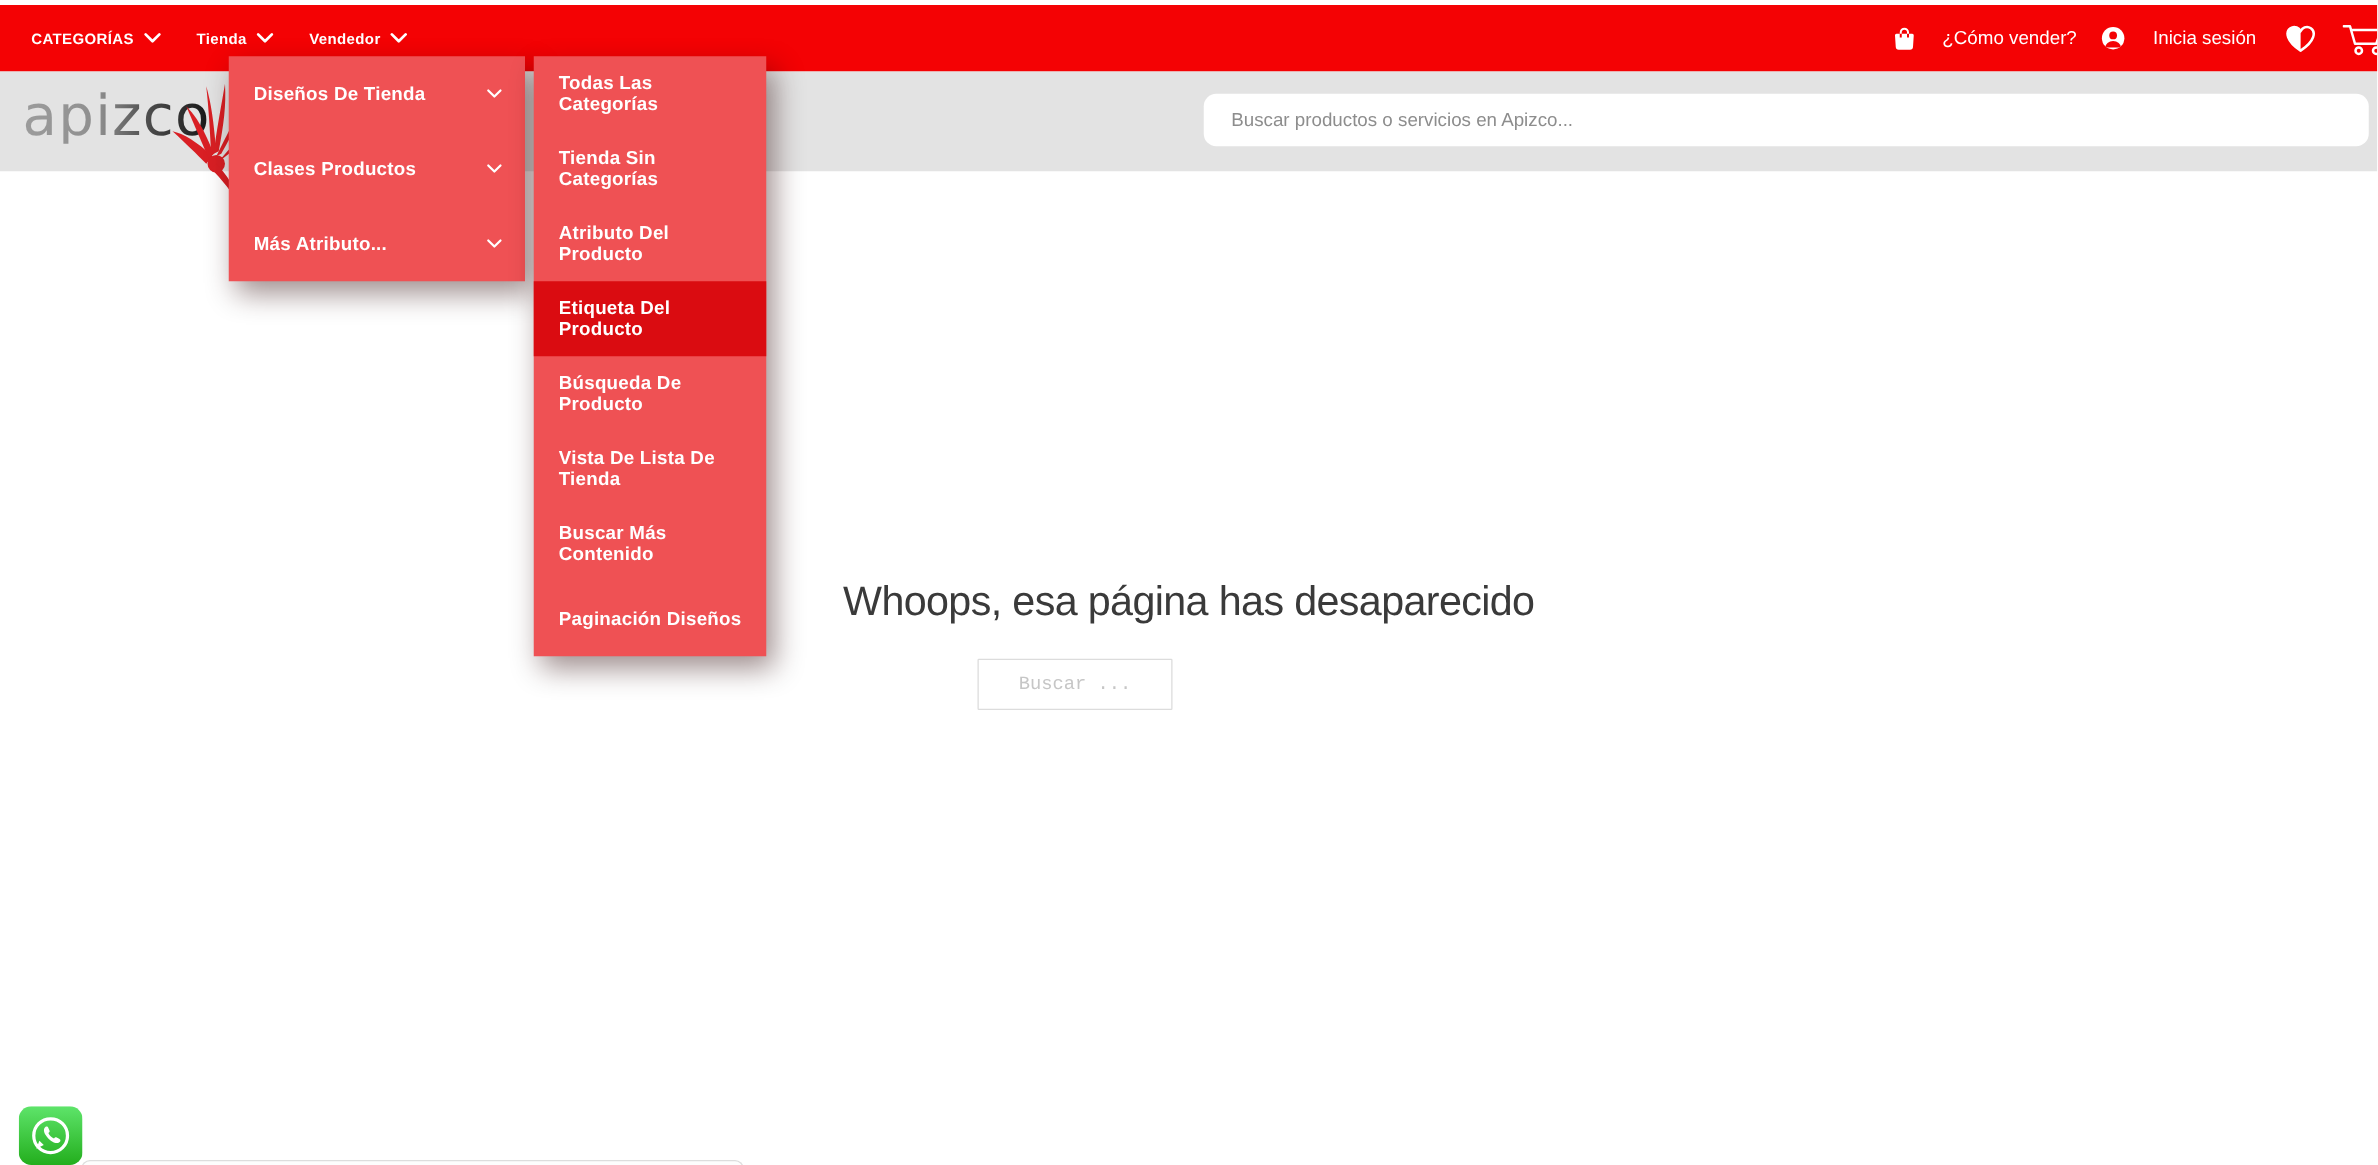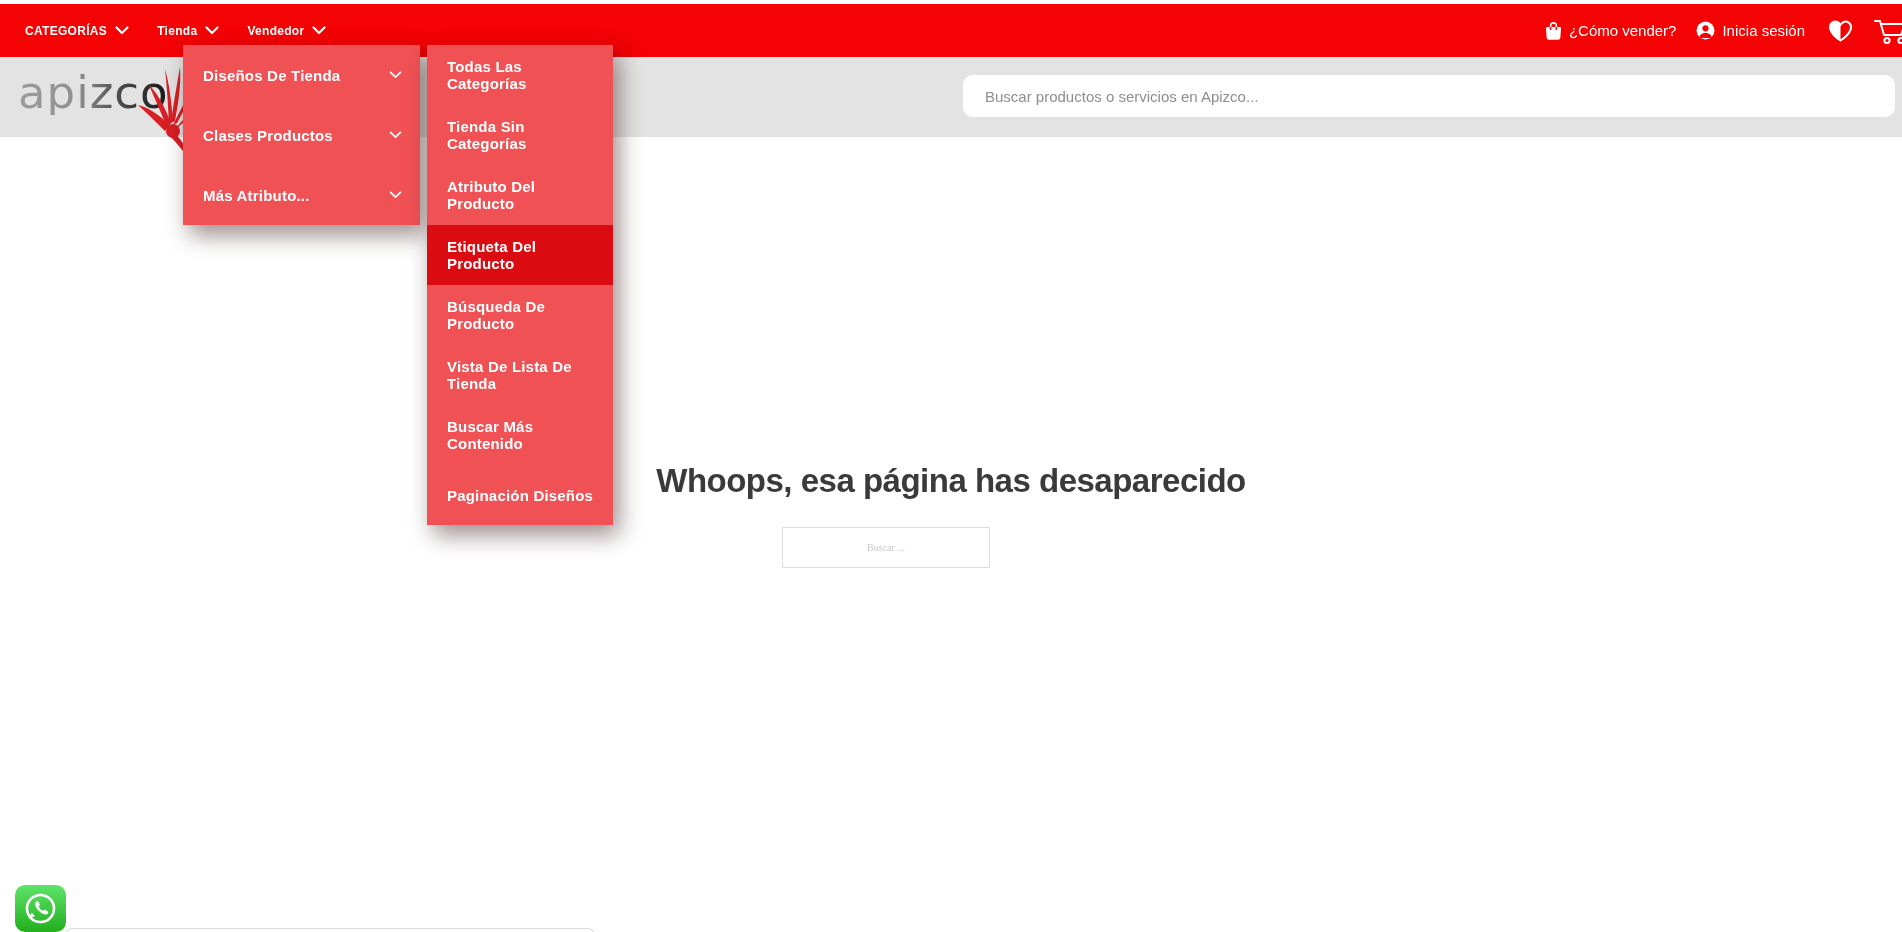--- a/index.html
+++ b/index.html
@@ -9,21 +9,21 @@
 
   
   .topbar { position:absolute; left:0; top:4px; width:100%; height:53px;
             background:#f40204; z-index:30; display:flex; align-items:center; }
   .topbar-left { display:flex; align-items:center; padding-left:25px; }
   .menu-item { display:flex; align-items:center; gap:8px; margin-right:28px;
                color:#fff; font-size:12px; font-weight:bold; letter-spacing:.3px; cursor:pointer; }
   .chev { display:inline-flex; }
   .topbar-right { position:absolute; right:-12px; top:0; height:100%;
                   display:flex; align-items:center; gap:20px; color:#fff; }
-  .tb-link { display:flex; align-items:center; gap:7px; font-size:15px; font-weight:500; cursor:pointer; }
+  .tb-link { display:flex; align-items:center; gap:22px; font-size:15px; font-weight:500; cursor:pointer; }
   .tb-icon { display:inline-flex; cursor:pointer; }
 
   
   .header { position:absolute; left:0; top:57px; width:100%; height:80px;
             background:#e3e3e3; z-index:10; }
   .logo { position:absolute; left:18px; top:13px; font-family:"DejaVu Sans", sans-serif;
           font-size:45px; letter-spacing:1px; line-height:1;
           background:linear-gradient(90deg,#9c9c9c 0%, #8f8f8f 40%, #4a4a4a 68%, #161616 100%);
           -webkit-background-clip:text; background-clip:text; color:transparent; cursor:pointer; }
   .splash { position:absolute; left:137px; top:-2px; z-index:2; }
@@ -37,24 +37,24 @@
            box-shadow:6px 10px 22px rgba(40,0,0,.45); }
   .panel-l1 { left:183px; width:237px; }
   .panel-l2 { left:427px; width:186px; }
   .drop-item { height:60px; display:flex; align-items:center; justify-content:space-between;
                padding:0 18px 0 20px; color:#fff; font-size:15px; font-weight:bold;
                letter-spacing:.2px; cursor:pointer; }
   .drop-item.active { background:#da0c11; }
 
   
   .main-heading { position:absolute; left:0; top:462px; width:100%; text-align:center;
-                  font-size:33px; font-weight:bold; letter-spacing:-0.5px; color:#3a3a3a; }
-  .search-small { position:absolute; left:782px; top:527px; width:208px; height:41px;
+                  font-size:33px; font-weight:normal; letter-spacing:-0.5px; color:#3a3a3a; }
+  .search-small { position:absolute; left:782px; top:527px; width:156px; height:41px;
                   border:1px solid #dcdcdc; border-radius:1px; background:#fff; text-align:center;
-                  font-family:Liberation Serif, serif; font-size:10px; color:#777; outline:none; }
+                  font-family:Liberation Mono, monospace; font-size:15px; color:#777; outline:none; }
   .search-small::placeholder { color:#c6c6c6; opacity:1; }
 
   
   .whatsapp { position:absolute; left:15px; top:885px; width:51px; height:47px; cursor:pointer; }
   .chat-edge { position:absolute; left:65px; top:928px; width:530px; height:10px;
                background:#fdfdfd; border:1px solid #ddd; border-bottom:none;
                border-radius:7px 7px 0 0; }
 </style>
 </head>
 <body>

